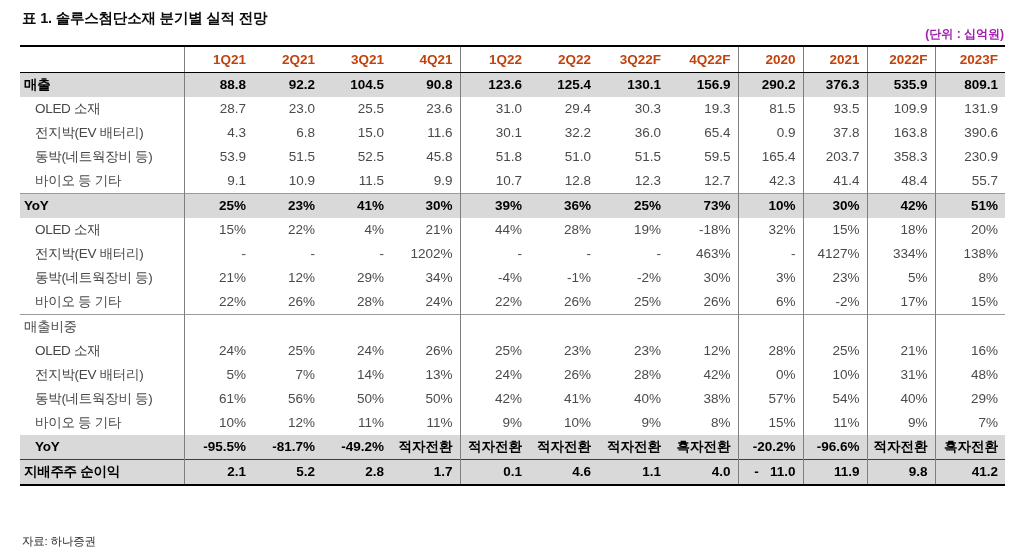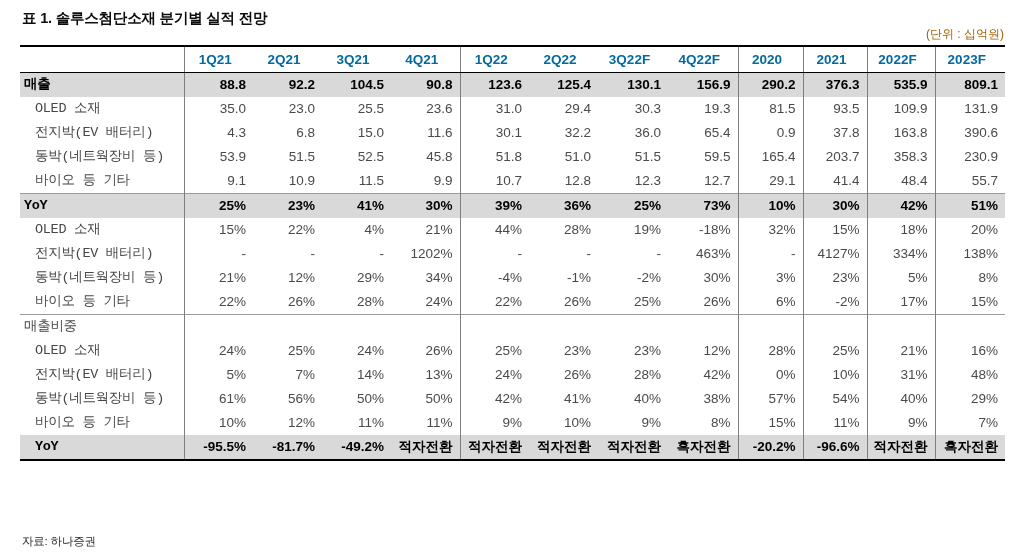--- a/index.html
+++ b/index.html
@@ -2,29 +2,29 @@
 <html><head>
 <meta charset="utf-8">
 <style>
   html,body{margin:0;padding:0;background:#fff;}
   body{width:1024px;height:554px;font-family:"Liberation Sans","DejaVu Sans",sans-serif;
        -webkit-font-smoothing:antialiased;}
   .page{position:relative;width:1024px;height:554px;overflow:hidden;}
 
   .cap{position:absolute;left:20px;top:6px;width:984px;height:38px;}
   .title{position:absolute;left:2px;top:3px;font-size:14.5px;font-weight:bold;color:#0d0d0d;letter-spacing:-0.2px;}
-  .unit{position:absolute;right:0;bottom:1px;font-size:12px;color:#a16207;}
+  .unit{position:absolute;right:0;bottom:1px;font-size:12px;color:#a21caf;font-weight:bold;}
 
   table{position:absolute;left:20px;top:45px;border-collapse:collapse;table-layout:fixed;
         border-top:2px solid #000;border-bottom:2px solid #000;}
   td{height:24px;padding:0 7px 0 0;font-size:13.5px;white-space:nowrap;overflow:hidden;
      vertical-align:middle;line-height:24px;}
-  thead td{height:25px;line-height:25px;border-bottom:1px solid #000;font-weight:bold;color:#0369a1;text-align:center;}
+  thead td{height:25px;line-height:25px;border-bottom:1px solid #000;font-weight:bold;color:#c2410c;text-align:right;}
   .val{text-align:right;color:#4a4a4a;}
-  .lbl{text-align:left;padding-left:4px;color:#474747;letter-spacing:-0.3px;font-family:Liberation Mono, monospace;}
+  .lbl{text-align:left;padding-left:4px;color:#474747;letter-spacing:-0.3px;}
   .indent{padding-left:15px;}
   tr.bold td{font-weight:bold;color:#000;}
   tr.shaded td{background:#d9d9d9;}
   .vline{border-right:1px solid #7f7f7f;}
   tr.line-thin td{border-top:1px solid #9b9b9b;}
   tr.line-dark td{border-top:1.5px solid #3c3c3c;}
 
   .source{position:absolute;left:22px;top:534px;font-size:11.5px;color:#262626;letter-spacing:-0.2px;}
 </style>
 </head>
@@ -81,21 +81,21 @@
           <td class="val">125.4</td>
           <td class="val">130.1</td>
           <td class="val vline">156.9</td>
           <td class="val vline">290.2</td>
           <td class="val vline">376.3</td>
           <td class="val vline">535.9</td>
           <td class="val">809.1</td>
         </tr>
         <tr class="">
           <td class="lbl vline indent">OLED 소재</td>
-          <td class="val">35.0</td>
+          <td class="val">28.7</td>
           <td class="val">23.0</td>
           <td class="val">25.5</td>
           <td class="val vline">23.6</td>
           <td class="val">31.0</td>
           <td class="val">29.4</td>
           <td class="val">30.3</td>
           <td class="val vline">19.3</td>
           <td class="val vline">81.5</td>
           <td class="val vline">93.5</td>
           <td class="val vline">109.9</td>
@@ -134,21 +134,21 @@
         <tr class="">
           <td class="lbl vline indent">바이오 등 기타</td>
           <td class="val">9.1</td>
           <td class="val">10.9</td>
           <td class="val">11.5</td>
           <td class="val vline">9.9</td>
           <td class="val">10.7</td>
           <td class="val">12.8</td>
           <td class="val">12.3</td>
           <td class="val vline">12.7</td>
-          <td class="val vline">29.1</td>
+          <td class="val vline">42.3</td>
           <td class="val vline">41.4</td>
           <td class="val vline">48.4</td>
           <td class="val">55.7</td>
         </tr>
         <tr class="shaded bold line-thin">
           <td class="lbl vline">YoY</td>
           <td class="val">25%</td>
           <td class="val">23%</td>
           <td class="val">41%</td>
           <td class="val vline">30%</td>
@@ -304,18 +304,33 @@
           <td class="val vline">적자전환</td>
           <td class="val">적자전환</td>
           <td class="val">적자전환</td>
           <td class="val">적자전환</td>
           <td class="val vline">흑자전환</td>
           <td class="val vline">-20.2%</td>
           <td class="val vline">-96.6%</td>
           <td class="val vline">적자전환</td>
           <td class="val">흑자전환</td>
         </tr>
+        <tr class="shaded bold line-dark">
+          <td class="lbl vline">지배주주 순이익</td>
+          <td class="val">2.1</td>
+          <td class="val">5.2</td>
+          <td class="val">2.8</td>
+          <td class="val vline">1.7</td>
+          <td class="val">0.1</td>
+          <td class="val">4.6</td>
+          <td class="val">1.1</td>
+          <td class="val vline">4.0</td>
+          <td class="val vline">-&nbsp;&nbsp;&nbsp;11.0</td>
+          <td class="val vline">11.9</td>
+          <td class="val vline">9.8</td>
+          <td class="val">41.2</td>
+        </tr>
       </tbody>
   </table>
 
   <div class="source">자료: 하나증권</div>
 
 </div>
 
 </body></html>

